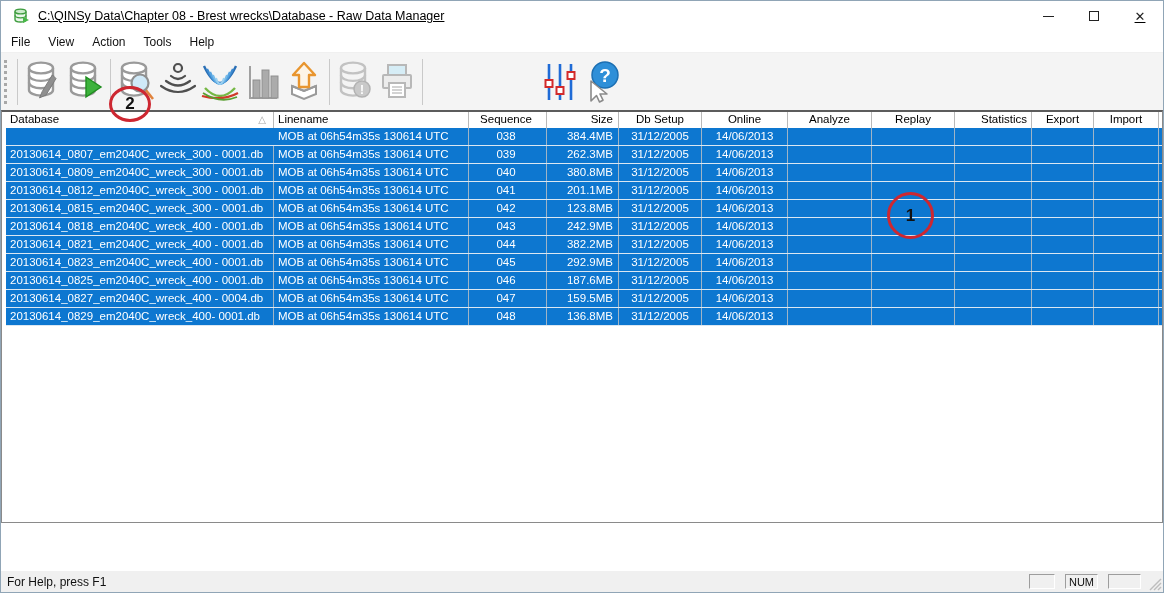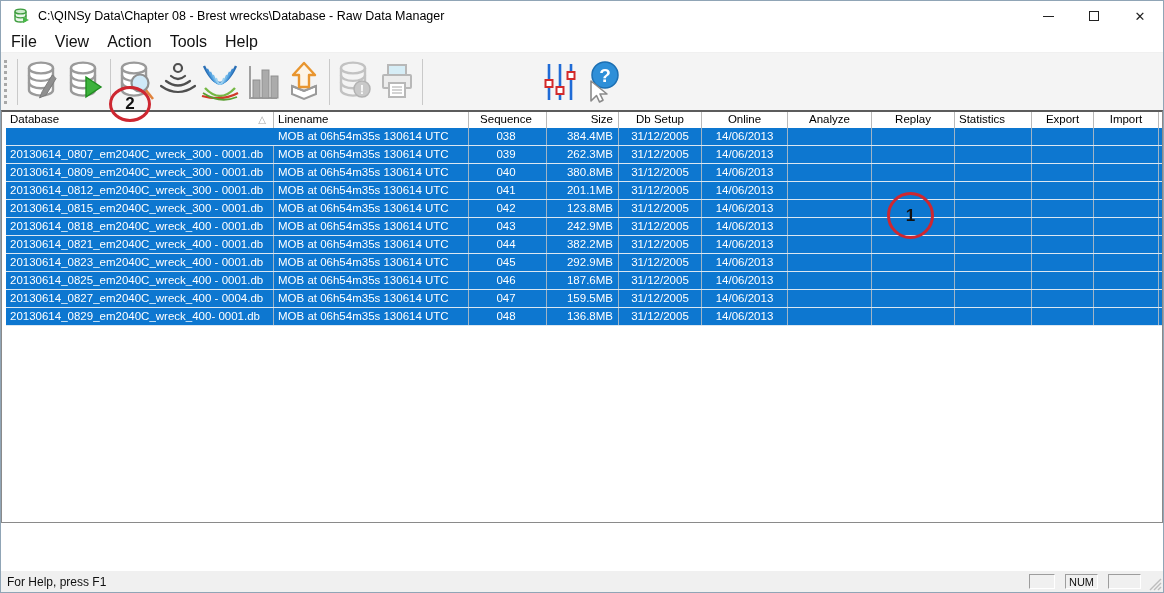--- a/index.html
+++ b/index.html
@@ -6,32 +6,32 @@
   html,body { width: 1164px; height: 593px; }
   body { font-family: "Liberation Sans", "DejaVu Sans", sans-serif; background: #e8e8e8; }
 
   .window {
     position: relative; width: 1164px; height: 593px;
     background: #ffffff; border: 1px solid #90a5b6;
     display: flex; flex-direction: column; overflow: hidden;
   }
 
   
-  .titlebar { height: 30px; flex: 0 0 30px; display: flex; align-items: center; background: #ffffff; }
+  .titlebar { height: 30px; flex: 0 0 30px; display: flex; align-items: center; background: #ffffff; text-decoration: underline; }
   .app-icon { width: 18px; height: 18px; margin: 0 8px 0 11px; flex: 0 0 auto; }
   .title-text { font-size: 12.5px; color: #000; white-space: nowrap; }
   .win-controls { margin-left: auto; display: flex; height: 30px; }
   .win-btn { width: 46px; height: 30px; display: flex; align-items: center; justify-content: center; }
   .glyph-min { width: 11px; height: 1px; background: #222; display: block; }
   .glyph-max { width: 10px; height: 10px; border: 1px solid #222; display: block; }
   .glyph-close { font-size: 13px; color: #222; line-height: 1; }
 
   
   .menubar { height: 22px; flex: 0 0 22px; display: flex; align-items: center; background: #ffffff; padding-left: 1px; border-bottom: 1px solid #f0f0f0; }
-  .menu-item { font-size: 16px; color: #111; padding: 3px 9px; }
+  .menu-item { font-size: 12px; color: #111; padding: 3px 9px; }
 
   
   .toolbar { height: 57px; flex: 0 0 57px; background: #f4f4f4; display: flex; align-items: center; padding-left: 2px; }
   .gripper { width: 4px; height: 44px; border-left: 3px dotted #a8a8a8; margin: 0 5px 0 1px; }
   .tb-sep { width: 1px; height: 46px; background: #c9c9c9; margin: 0 4px; }
   .tb-btn { width: 42px; height: 50px; display: flex; align-items: center; justify-content: center; }
   .tb-btn svg { display: block; }
   .tb-spacer { width: 112px; }
 
   
@@ -54,21 +54,21 @@
   }
   .focus-ring { box-shadow: inset 0 0 0 1.5px #ffffff; margin-top: 20px; }
   .c0 { width: 268px; text-align: left; }
   .c1 { width: 195px; text-align: left; }
   .c2 { width: 78px;  text-align: center; padding-right: 7px; }
   .c3 { width: 72px;  text-align: right; padding-right: 5px; }
   .c4 { width: 83px;  text-align: center; }
   .c5 { width: 86px;  text-align: center; }
   .c6 { width: 84px;  text-align: center; }
   .c7 { width: 83px;  text-align: center; }
-  .c8 { width: 77px;  text-align: left; }
+  .c8 { width: 77px;  text-align: right; }
   .c9 { width: 62px;  text-align: center; }
   .c10 { width: 65px; text-align: center; }
 
   
   .statusbar { height: 21px; flex: 0 0 21px; background: #f0f0f0; display: flex; align-items: center; position: relative; margin-top: 48px; }
   .status-text { font-size: 12px; color: #111; padding-left: 6px; }
   .status-panes { margin-left: auto; display: flex; gap: 10px; margin-right: 22px; align-items: center; }
   .pane {
     height: 15px; background: #f0f0f0; font-size: 11px; color: #111;
     border: 1px solid; border-color: #9d9d9d #ffffff #ffffff #9d9d9d;

